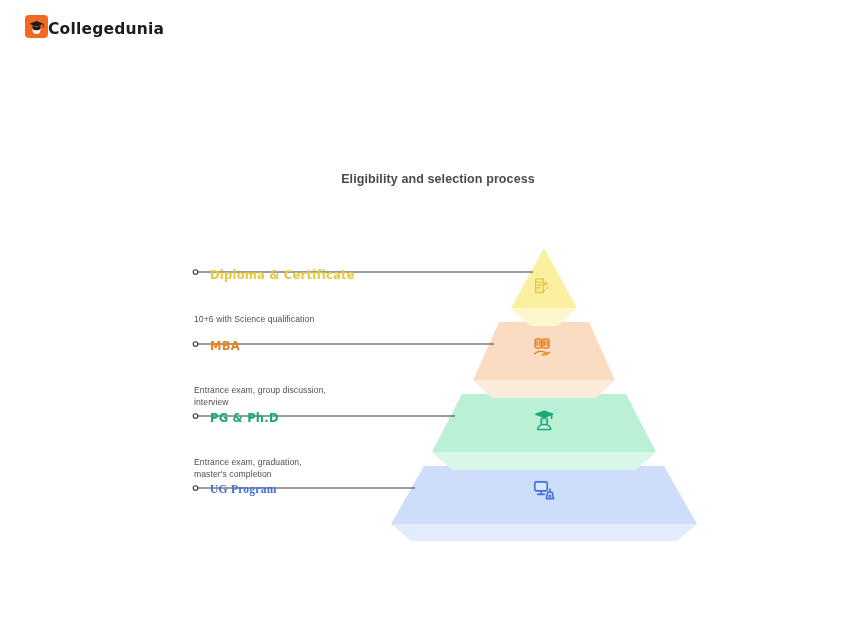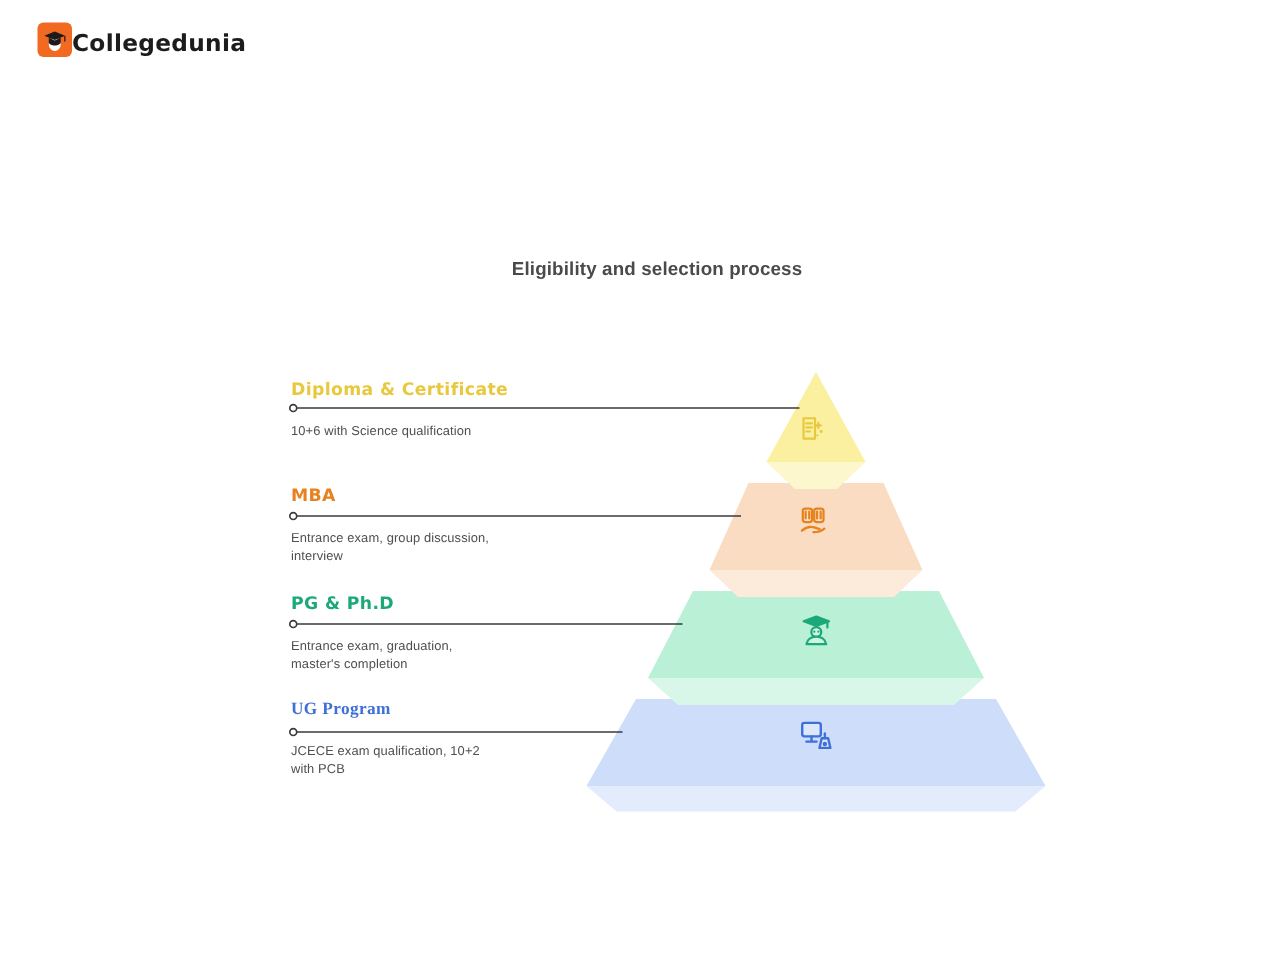--- a/index.html
+++ b/index.html
@@ -76,21 +76,21 @@
   
   .tier-label-group {
     position: absolute;
     left: 194px;
   }
   .tier-heading {
     font-family: "DejaVu Sans", sans-serif;
     font-size: 11.5px;
     font-weight: bold;
     letter-spacing: 0.25px;
-    margin: 0;
+    margin: 16px;
     white-space: nowrap;
   }
   .tier-desc {
     font-family: "Liberation Sans", sans-serif;
     font-size: 8.6px;
     color: #4f4f4f;
     line-height: 1.38;
     margin: 0;
     white-space: pre-line;
     letter-spacing: 0.08px;
@@ -217,15 +217,13 @@
 <div class="tier-label-group" id="tier-group-2">
   <div class="tier-heading" style="color:#1BA97A;">PG &amp; Ph.D</div>
   <div class="tier-heading-spacer"></div>
   <div class="tier-desc">Entrance exam, graduation,
 master's completion</div>
 </div>
 
 <div class="tier-label-group" id="tier-group-3">
   <div class="tier-heading" style="color:#3F6FD8;font-family:Liberation Serif, serif;">UG Program</div>
   <div class="tier-heading-spacer"></div>
-  <div class="tier-desc">JCECE exam qualification, 10+2
-with PCB</div>
 </div>
 
 </body></html>

